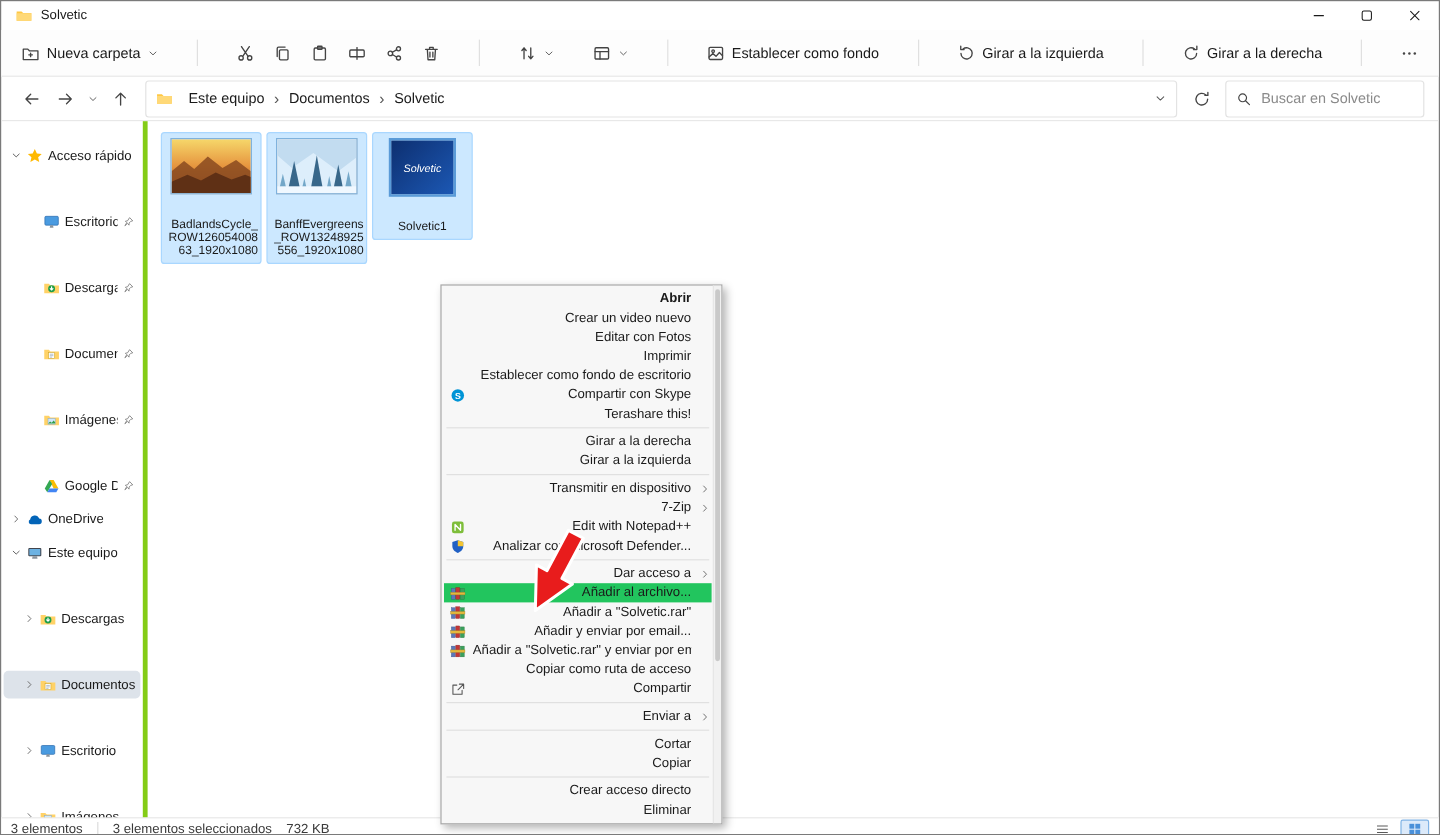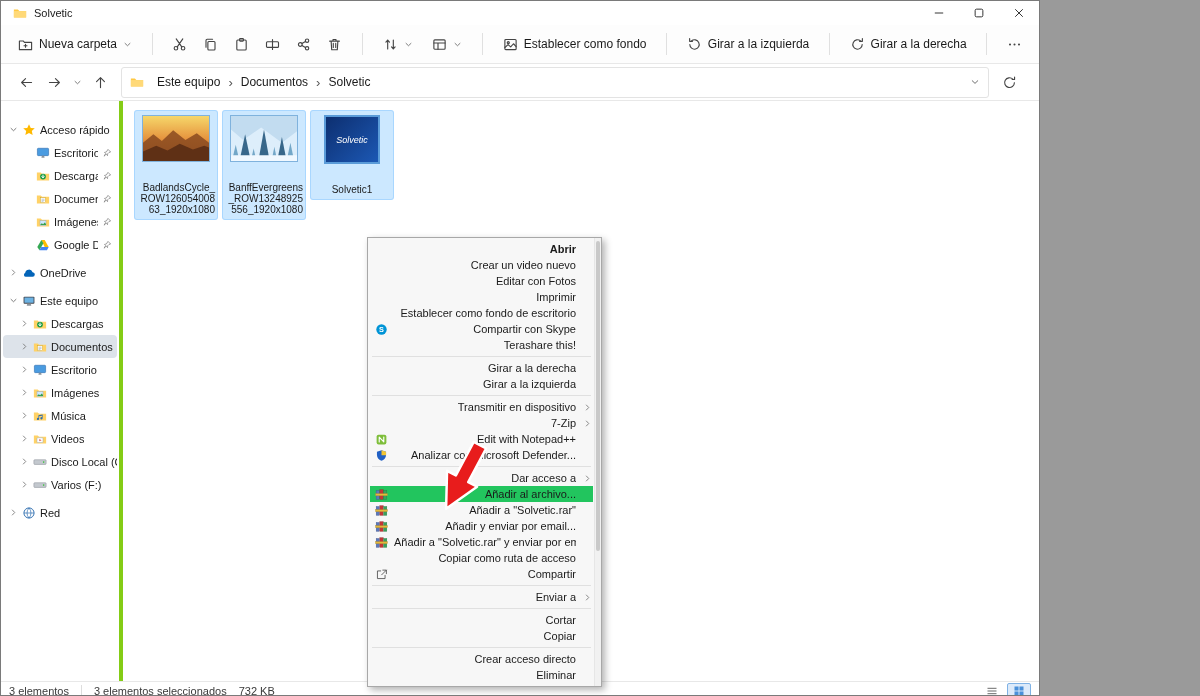--- a/index.html
+++ b/index.html
@@ -1,16 +1,16 @@
 <!DOCTYPE html>
 <html><head>
 <meta charset="utf-8">
 <style>
   html,body{margin:0;padding:0;background:#9a9a9a;font-family:"Liberation Sans",sans-serif;}
-  .window{width:1040px;height:696px;position:relative;background:#fff;border:1px solid #7a7a7a;overflow:hidden;color:#1a1a1a;box-sizing:border-box;}
+  .window{width:1200px;height:696px;position:relative;background:#fff;border:1px solid #7a7a7a;overflow:hidden;color:#1a1a1a;box-sizing:border-box;}
   .ic{display:inline-flex;align-items:center;justify-content:center;flex-shrink:0;}
   
   .titlebar{height:24px;display:flex;align-items:center;padding-left:12px;font-size:11px;gap:7px;}
   .win-controls{margin-left:auto;display:flex;height:24px;}
   .win-btn{width:40px;display:flex;align-items:center;justify-content:center;}
   
   .toolbar{height:38px;display:flex;align-items:center;padding:0 10px;border-bottom:1px solid #e8e8e8;font-size:12px;gap:1px;background:#fdfdfd;white-space:nowrap;justify-content:space-between;}
   .tbtn{display:flex;align-items:center;gap:6px;padding:5px 7px;border-radius:4px;}
   .tgroup{display:flex;align-items:center;gap:2px;}
   .tsep{width:1px;height:22px;background:#e0e0e0;margin:0 7px;}
@@ -24,21 +24,21 @@
   .crumb-end{margin-left:auto;}
   .refresh-btn{width:26px;height:26px;display:flex;align-items:center;justify-content:center;margin:0 5px;}
   .search-box{width:148px;height:29px;border:1px solid #e3e3e3;border-radius:3px;display:flex;align-items:center;padding:0 8px;gap:6px;background:#fff;}
   .search-box input{border:0;outline:0;flex:1;min-width:0;font-size:12px;font-family:inherit;color:#555;background:transparent;}
   .search-box input::placeholder{color:#8a8a8a;}
   
   .bodyrow{display:flex;height:580px;}
   .sidebar{width:118px;border-right:4px solid #84cc16;padding-top:12px;font-size:11px;overflow:hidden;flex-shrink:0;}
   .side-item{display:flex;align-items:center;height:23px;padding-left:6px;gap:4px;border-radius:4px;margin:0 2px;}
   .side-item.root{margin-top:5px;}
-  .side-item.child{padding-left:17px;}
+  .side-item.child{padding-left:17px;margin-top:32px;}
   .side-item .lbl{white-space:nowrap;overflow:hidden;}
   .side-item.sel{background:#dde3ea;}
   .side-item .pin{margin-left:auto;margin-right:5px;}
   .chev-sp{width:12px;flex-shrink:0;}
   .main{flex:1;position:relative;}
   
   .files{display:flex;align-items:flex-start;gap:6px;padding:10px 0 0 12px;}
   .file-tile{width:78px;display:flex;flex-direction:column;align-items:center;padding:4px 2px;border-radius:2px;}
   .file-tile.sel{background:#cce8ff;box-shadow:0 0 0 1px #a9d7ff;}
   .thumb{width:66px;height:45px;border:1px solid #7fb2dd;background:#ddd;overflow:hidden;display:flex;align-items:center;justify-content:center;}
@@ -325,20 +325,31 @@
     <div class="refresh-btn">
         <span class="ic">
           <svg width="15" height="15" viewBox="0 0 16 16">
             <g fill="none" stroke="#444" stroke-width="1.2" stroke-linecap="round" stroke-linejoin="round">
               <path d="M13.2 8.2a5.2 5.2 0 1 1-1.6-3.8"></path>
               <path d="M13.4 2.2v2.6h-2.6"></path>
             </g>
           </svg>
         </span>
       </div>
+    <div class="search-box">
+      <span class="ic">
+          <svg width="13" height="13" viewBox="0 0 16 16">
+            <g fill="none" stroke="#444" stroke-width="1.2" stroke-linecap="round" stroke-linejoin="round">
+              <circle cx="6.8" cy="6.8" r="4"></circle>
+              <path d="M9.8 9.8l4 4"></path>
+            </g>
+          </svg>
+        </span>
+      <input type="text" placeholder="Buscar en Solvetic" style="">
+    </div>
   </div>
 
   <div class="bodyrow">
     <div class="sidebar">
         <div class="side-item root">
           <span class="ic chev">
             <svg width="9" height="9" viewBox="0 0 16 16">
               <path d="M3.6 6l4.4 4.2L12.4 6" fill="none" stroke="#5a5a5a" stroke-width="1.4" stroke-linecap="round" stroke-linejoin="round"></path>
             </svg>
           </span>

